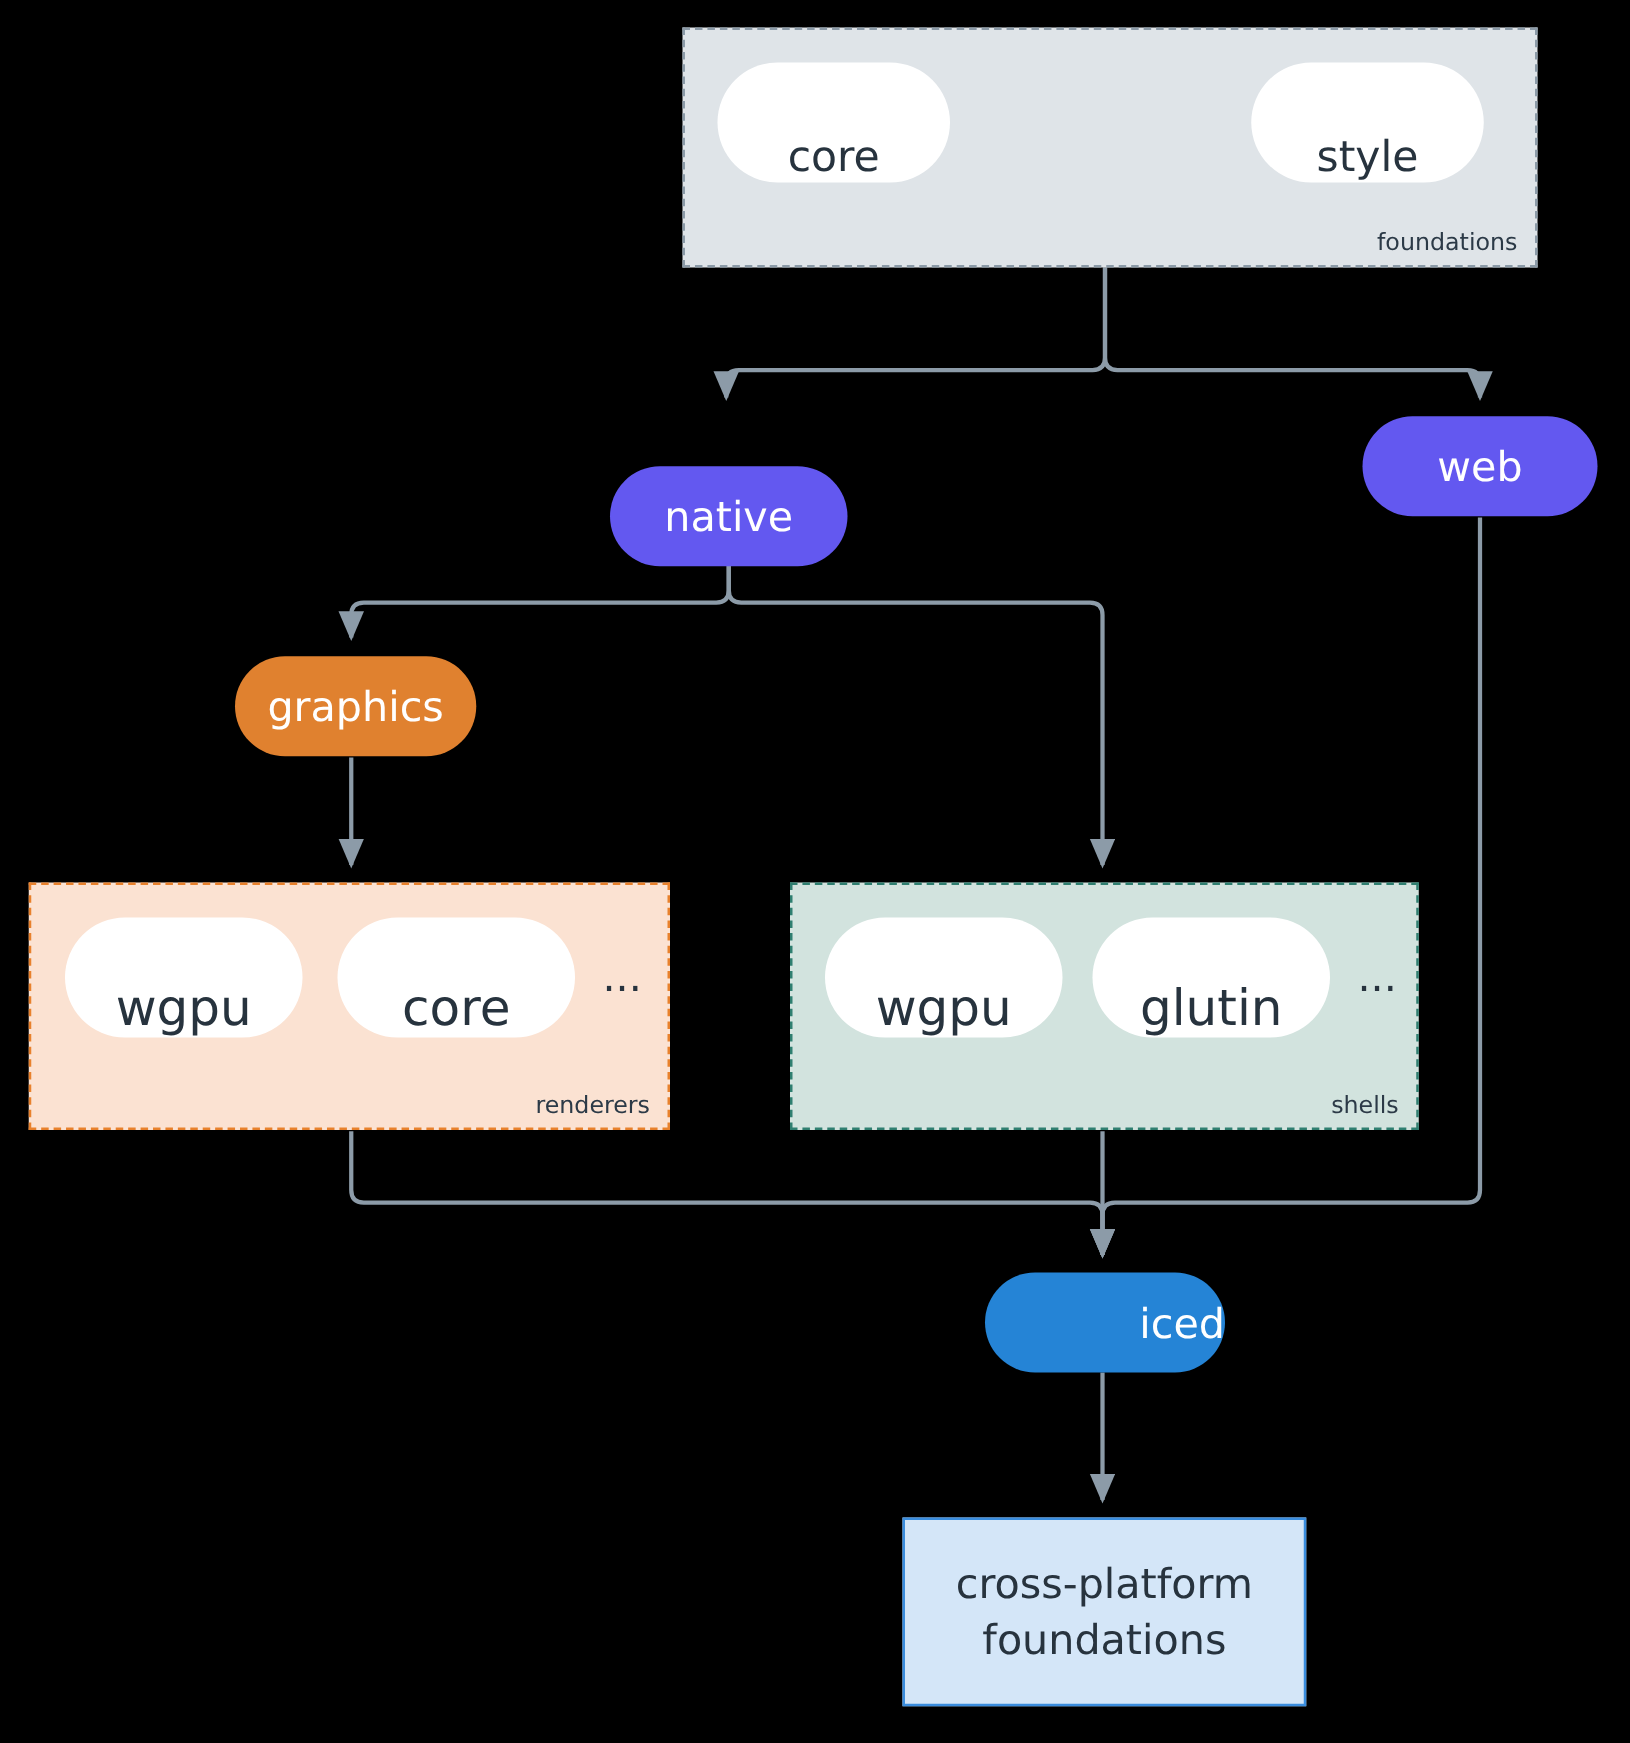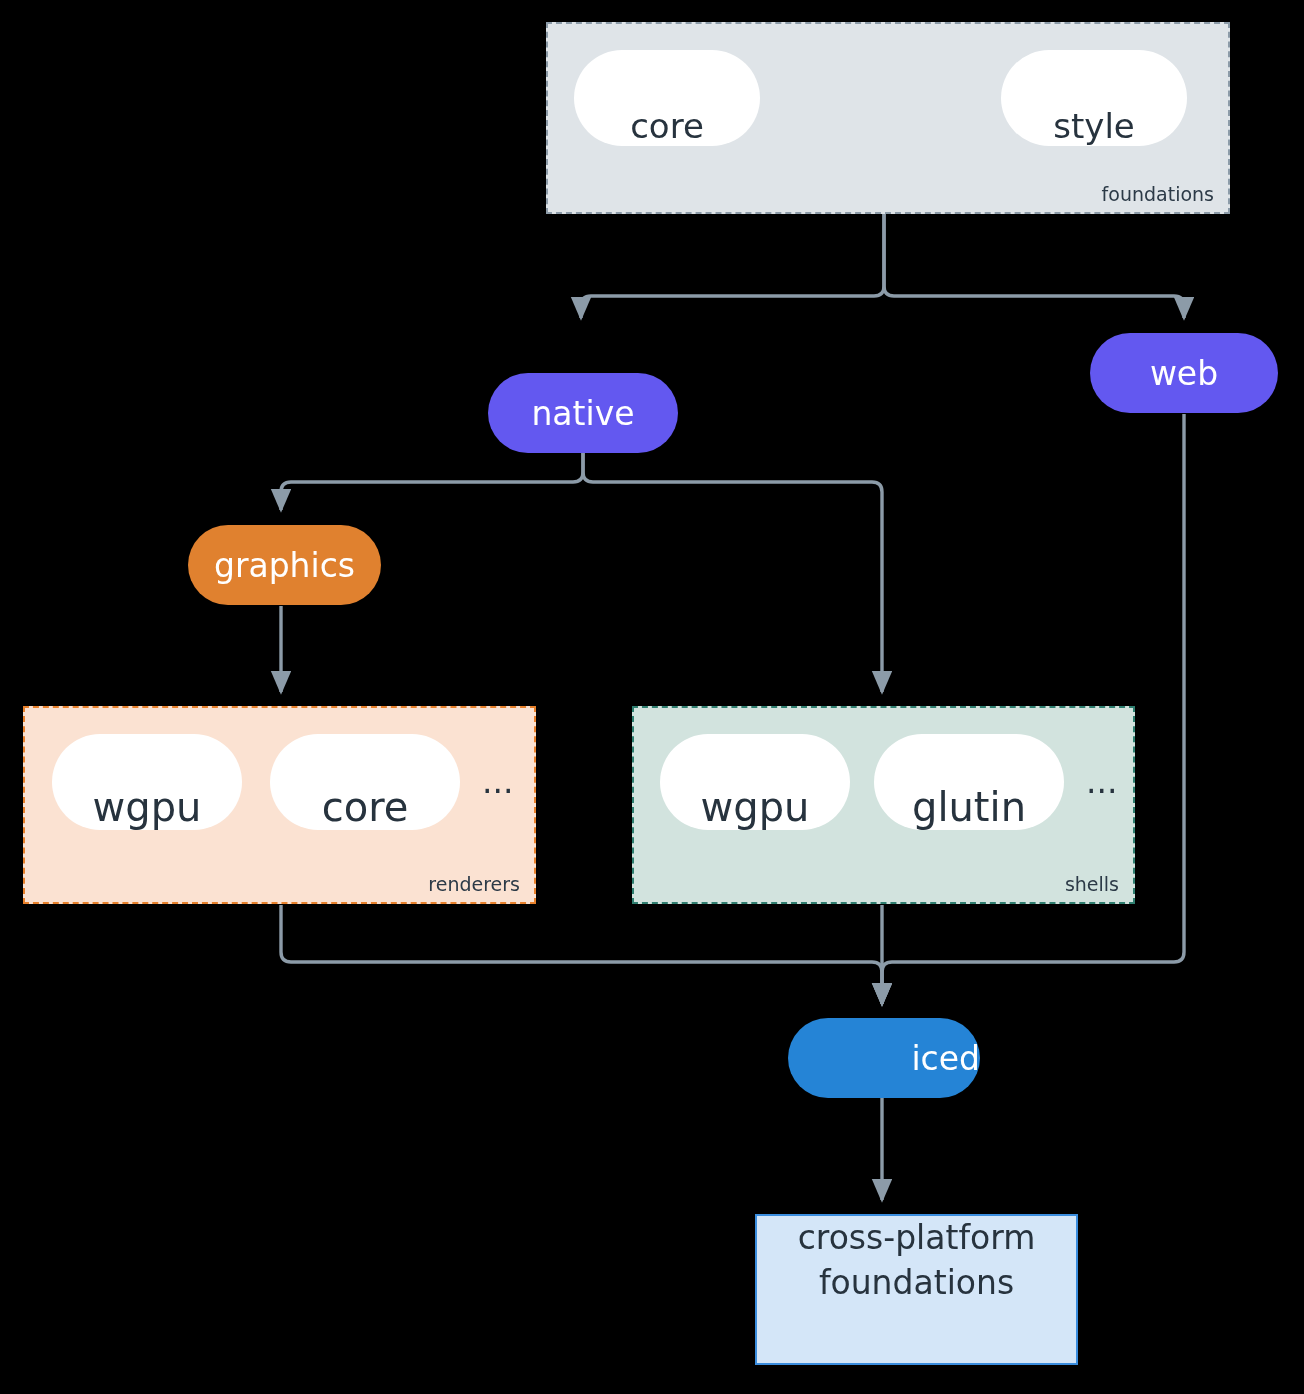--- a/index.html
+++ b/index.html
@@ -119,25 +119,24 @@
     left: 722px;
     top: 1214px;
     width: 323px;
     height: 151px;
     background: #D4E6F8;
     border: 2px solid #3A8DDE;
     box-sizing: border-box;
     display: flex;
     flex-direction: column;
     align-items: center;
-    justify-content: flex-start;
+    justify-content: center;
     color: #27333E;
     font-size: 33px;
     line-height: 1.35;
-    margin-left: 33px;
   }
 </style>
 </head>
 <body>
 
 <div id="canvas">
 
   <svg id="edges" viewBox="0 0 1304 1394" xmlns="http://www.w3.org/2000/svg">
     <defs>
       <marker id="arrow" markerWidth="10" markerHeight="10" refX="6.2" refY="3" orient="auto" markerUnits="strokeWidth">

